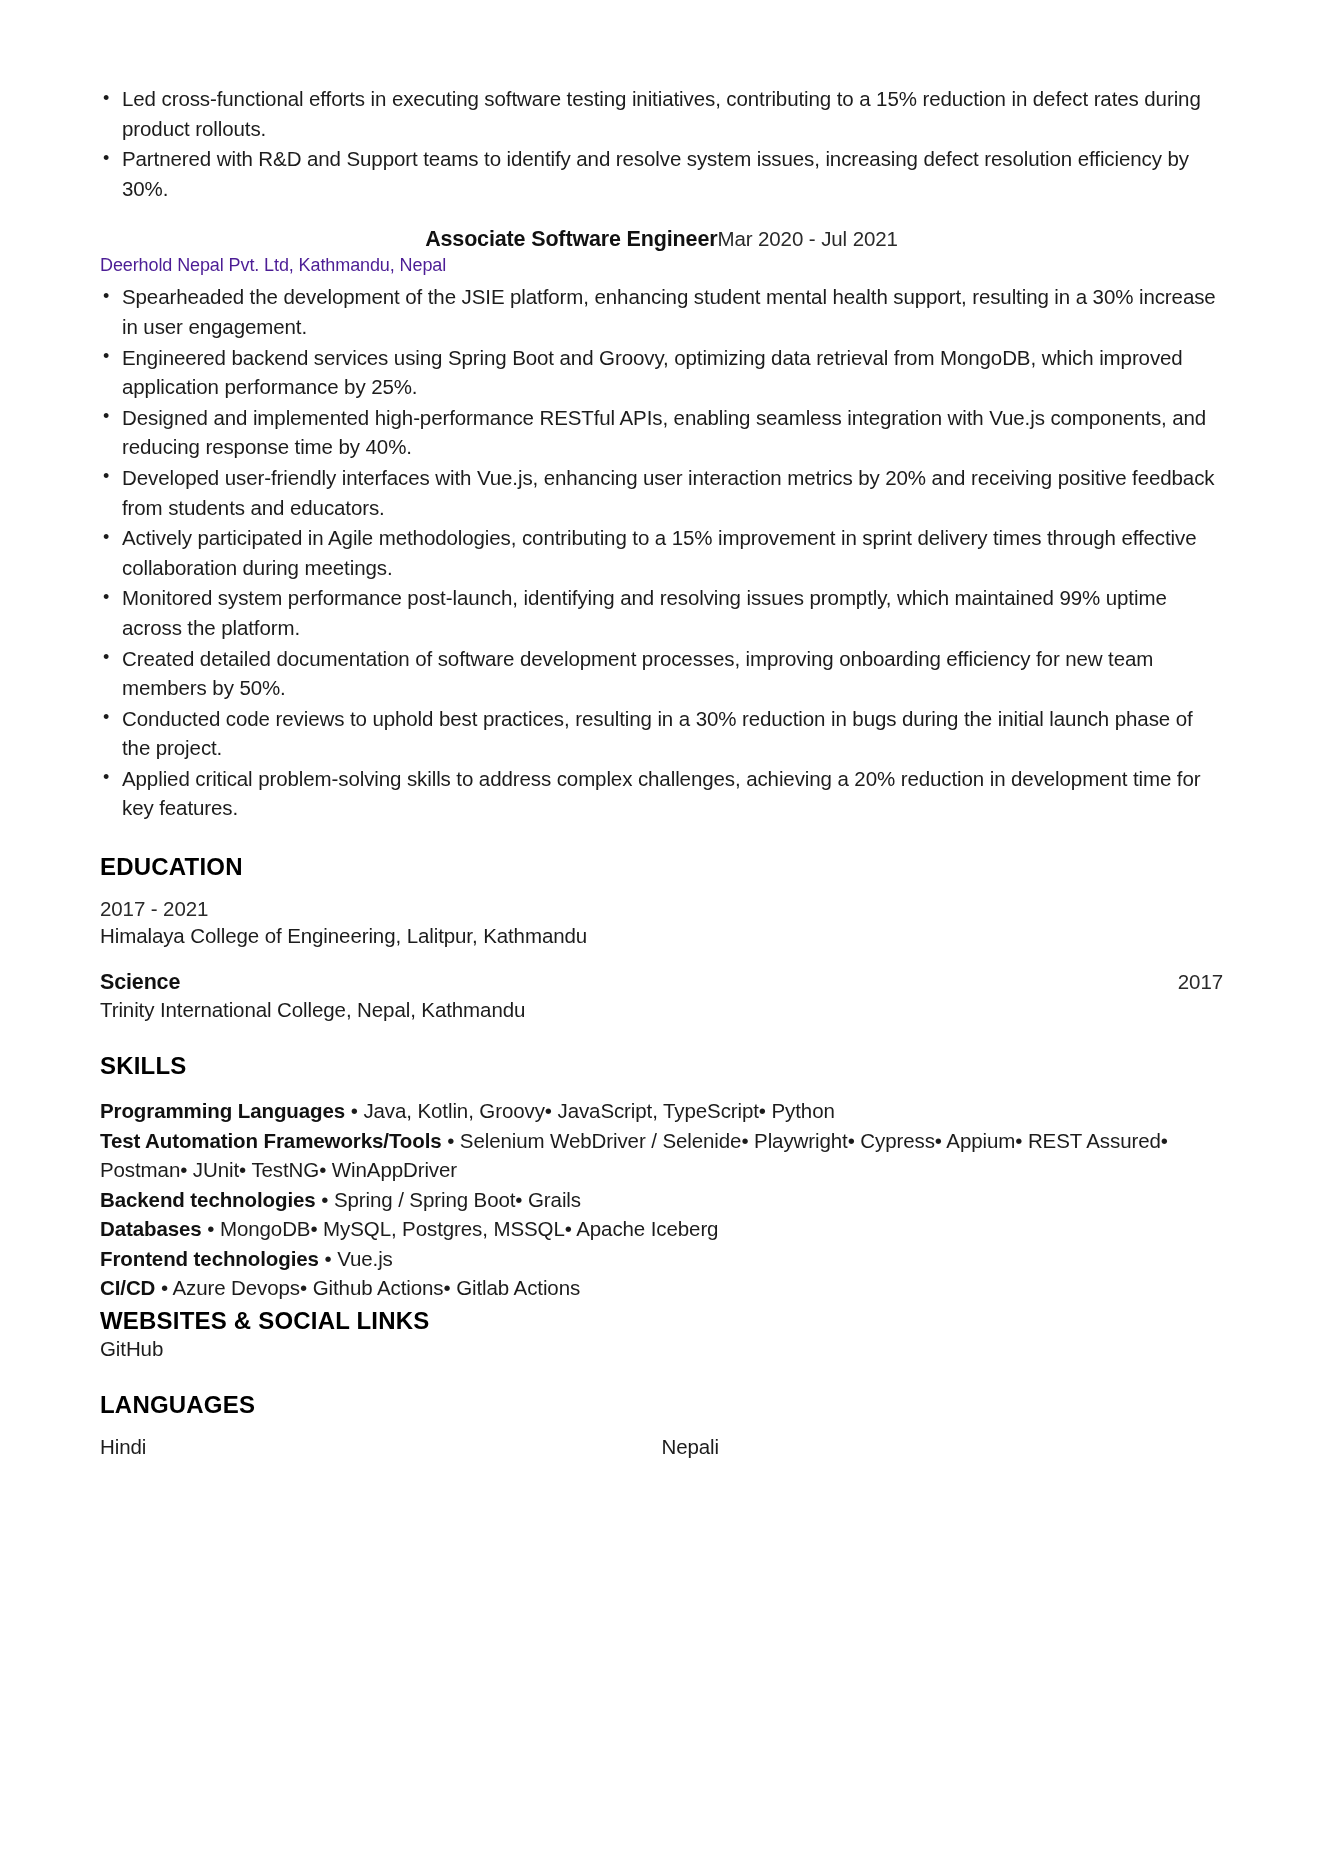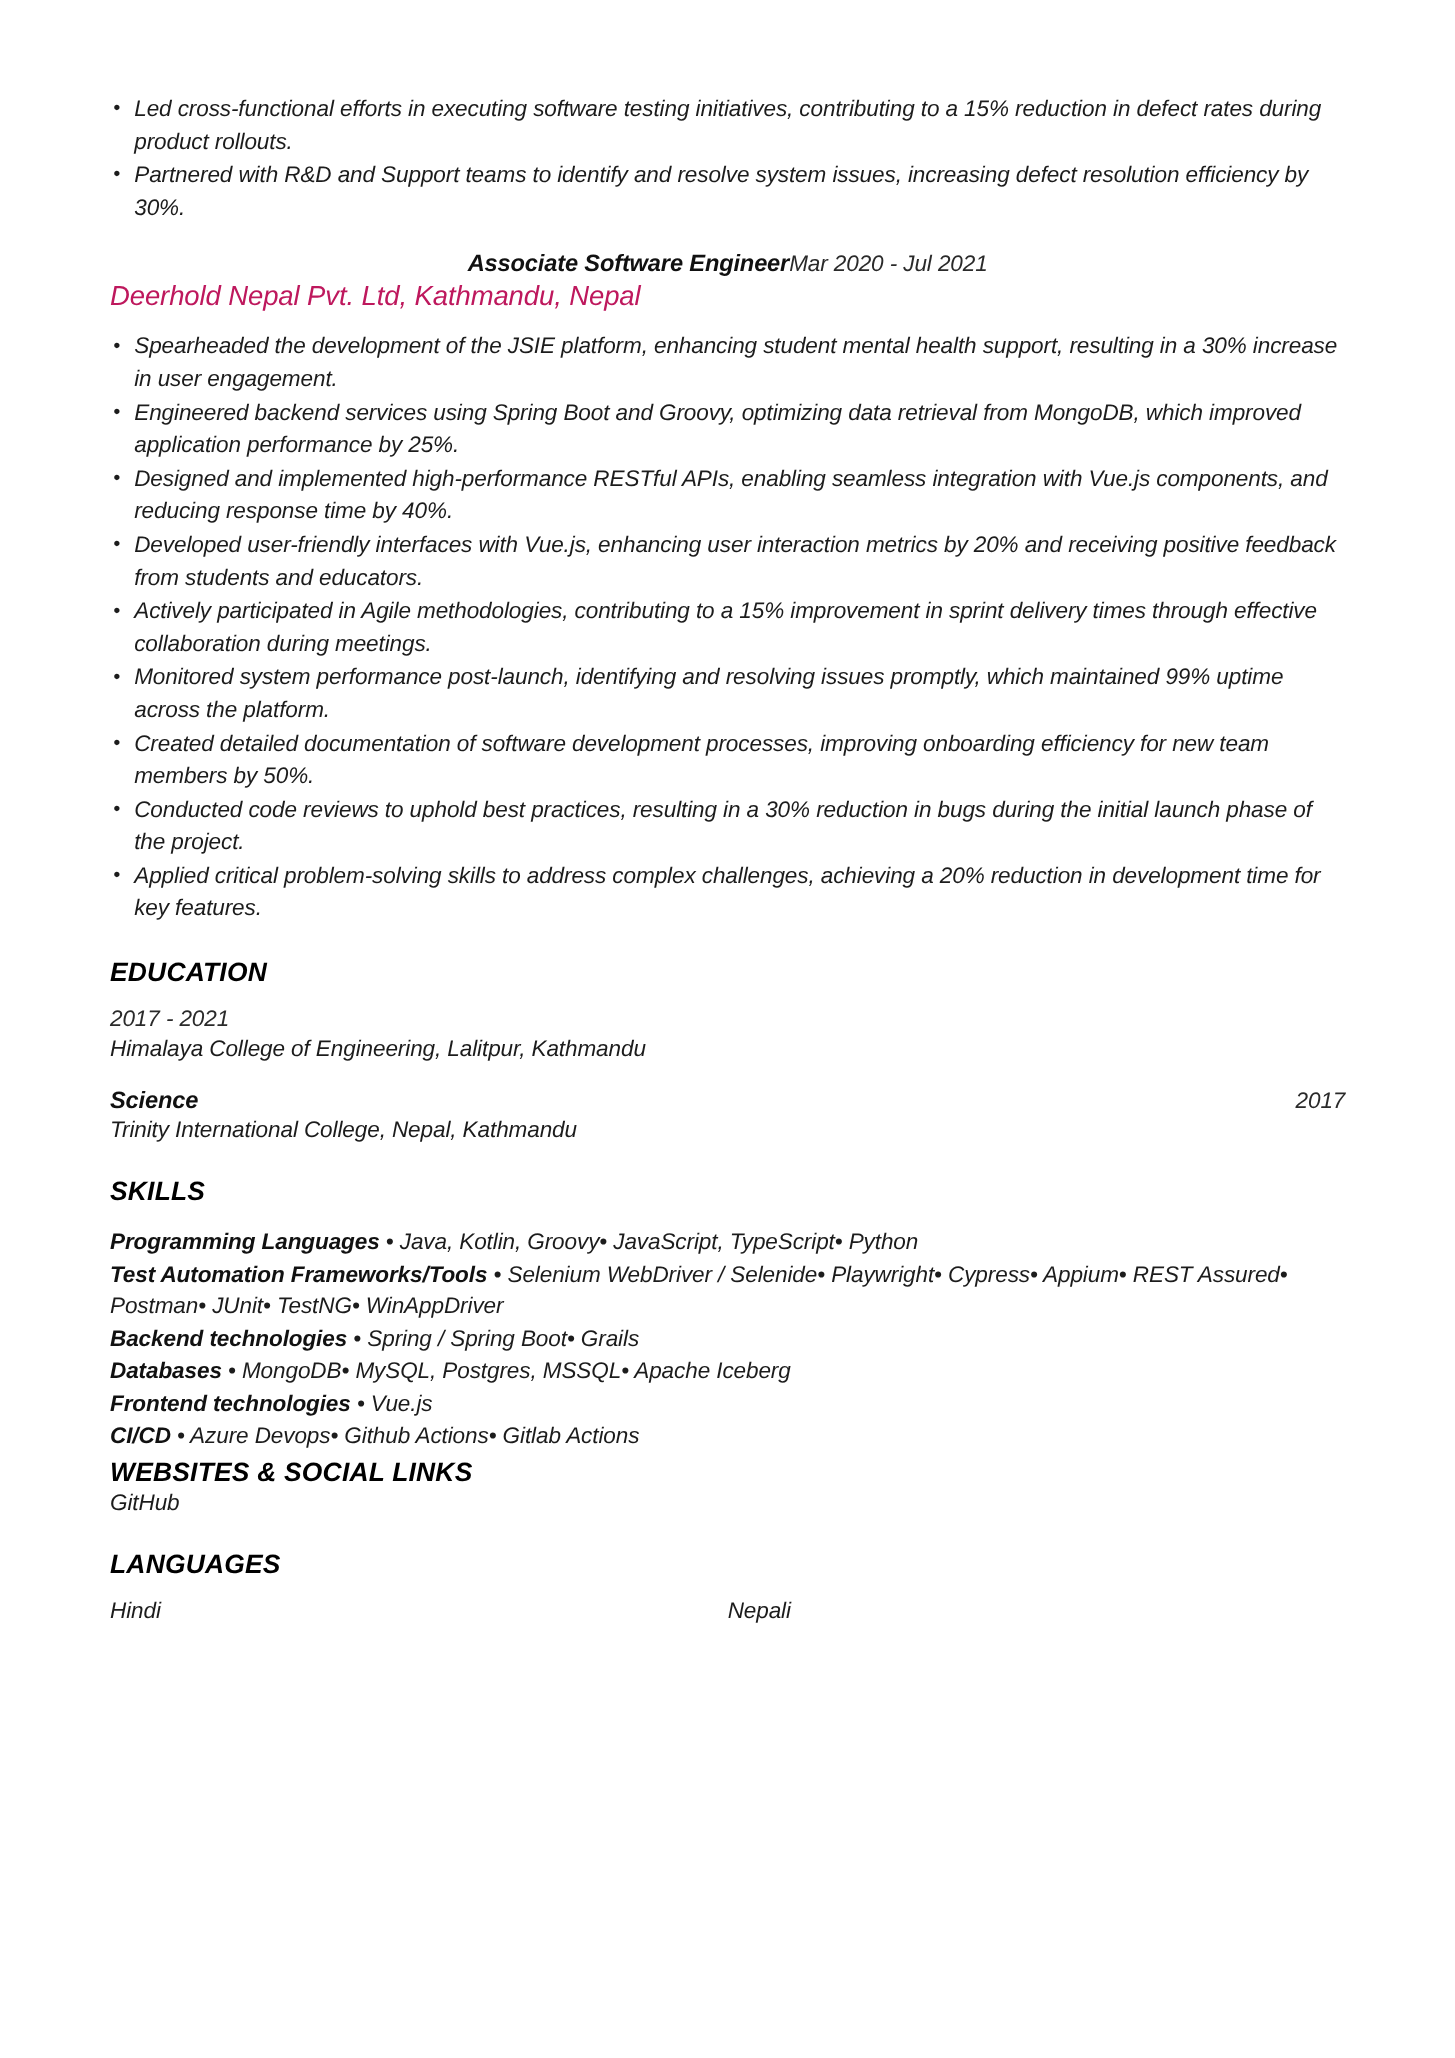--- a/index.html
+++ b/index.html
@@ -14,21 +14,20 @@
     color: #1a1a1a;
     -webkit-font-smoothing: antialiased;
   }
   .page {
     position: relative;
     width: 1323px;
     height: 1485px;
     background: #ffffff;
     box-sizing: border-box;
     padding: 84px 100px 0 100px;
-    font-style: italic;
   }
 
   
   ul.bullets {
     list-style: none;
     margin: 0;
     padding: 0;
   }
   ul.bullets > li {
     position: relative;
@@ -64,24 +63,24 @@
     color: #111111;
     letter-spacing: -0.15px;
   }
   .entry-date {
     font-size: 20.5px;
     color: #2a2a2a;
     white-space: nowrap;
     letter-spacing: -0.1px;
   }
   .entry-sub {
-    font-size: 25px;
-    color: #be185d;
+    font-size: 18px;
+    color: #4c1d95;
     margin-top: 3px;
-    margin-bottom: 16px;
+    margin-bottom: 6px;
     letter-spacing: -0.1px;
   }
 
   
   .section-heading {
     font-size: 24px;
     font-weight: bold;
     color: #000000;
     letter-spacing: 0.2px;
     margin-top: 30px;

